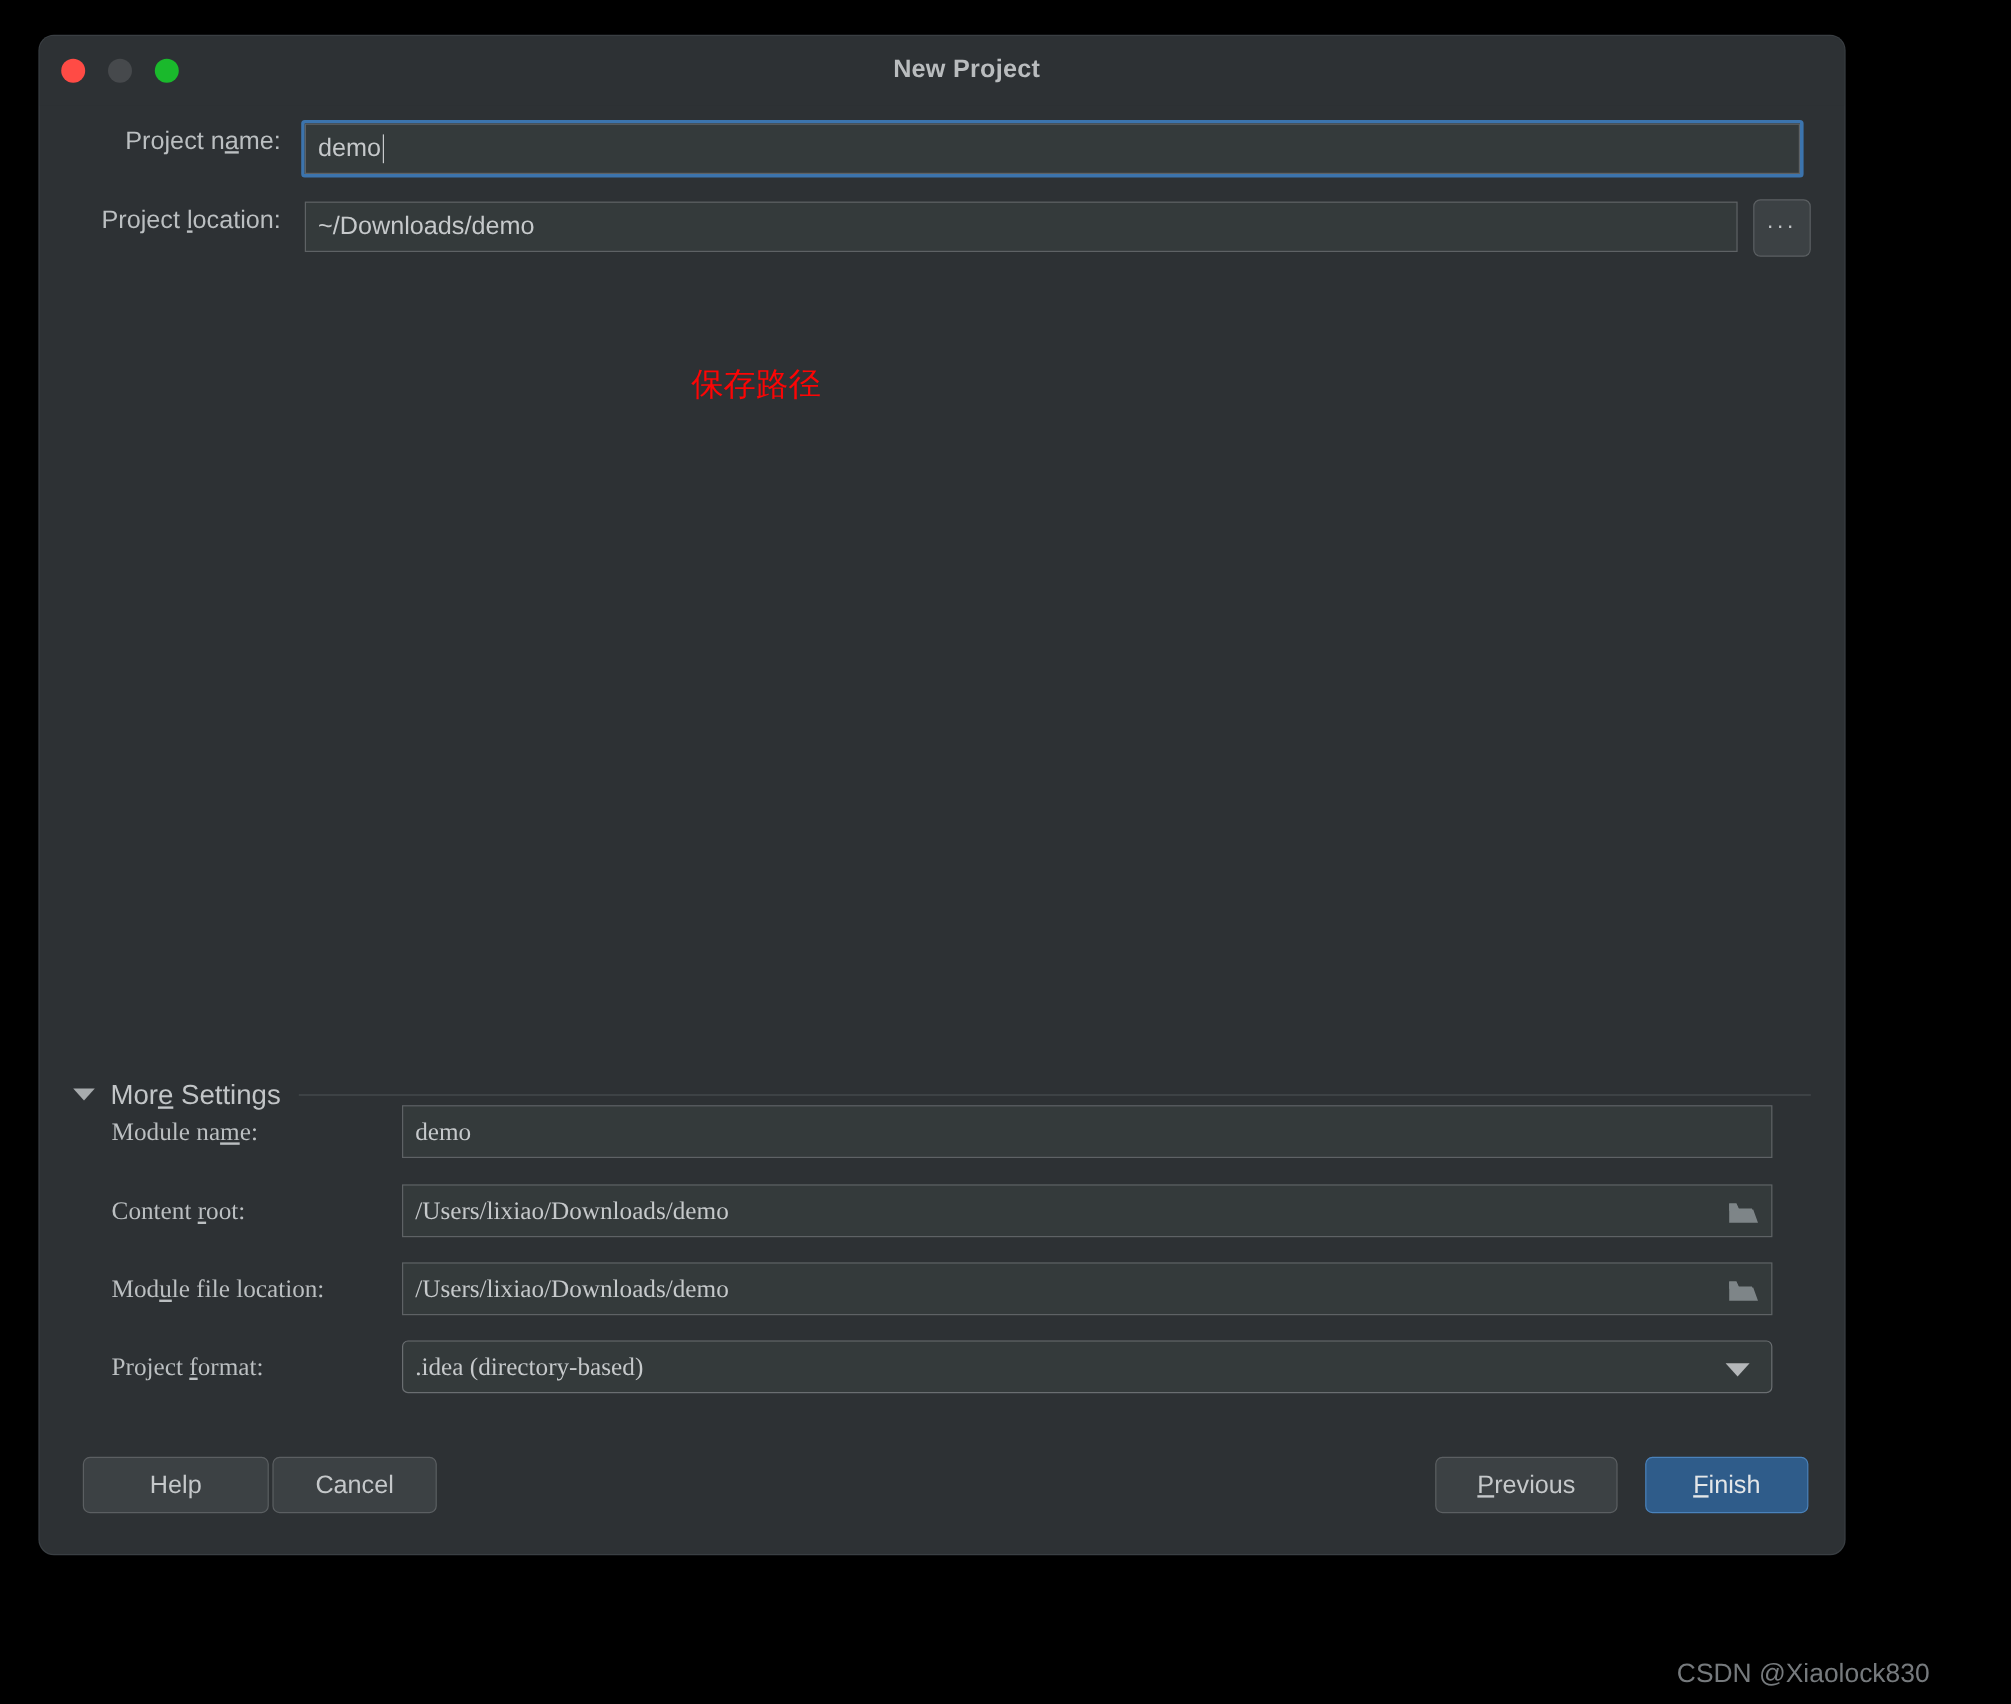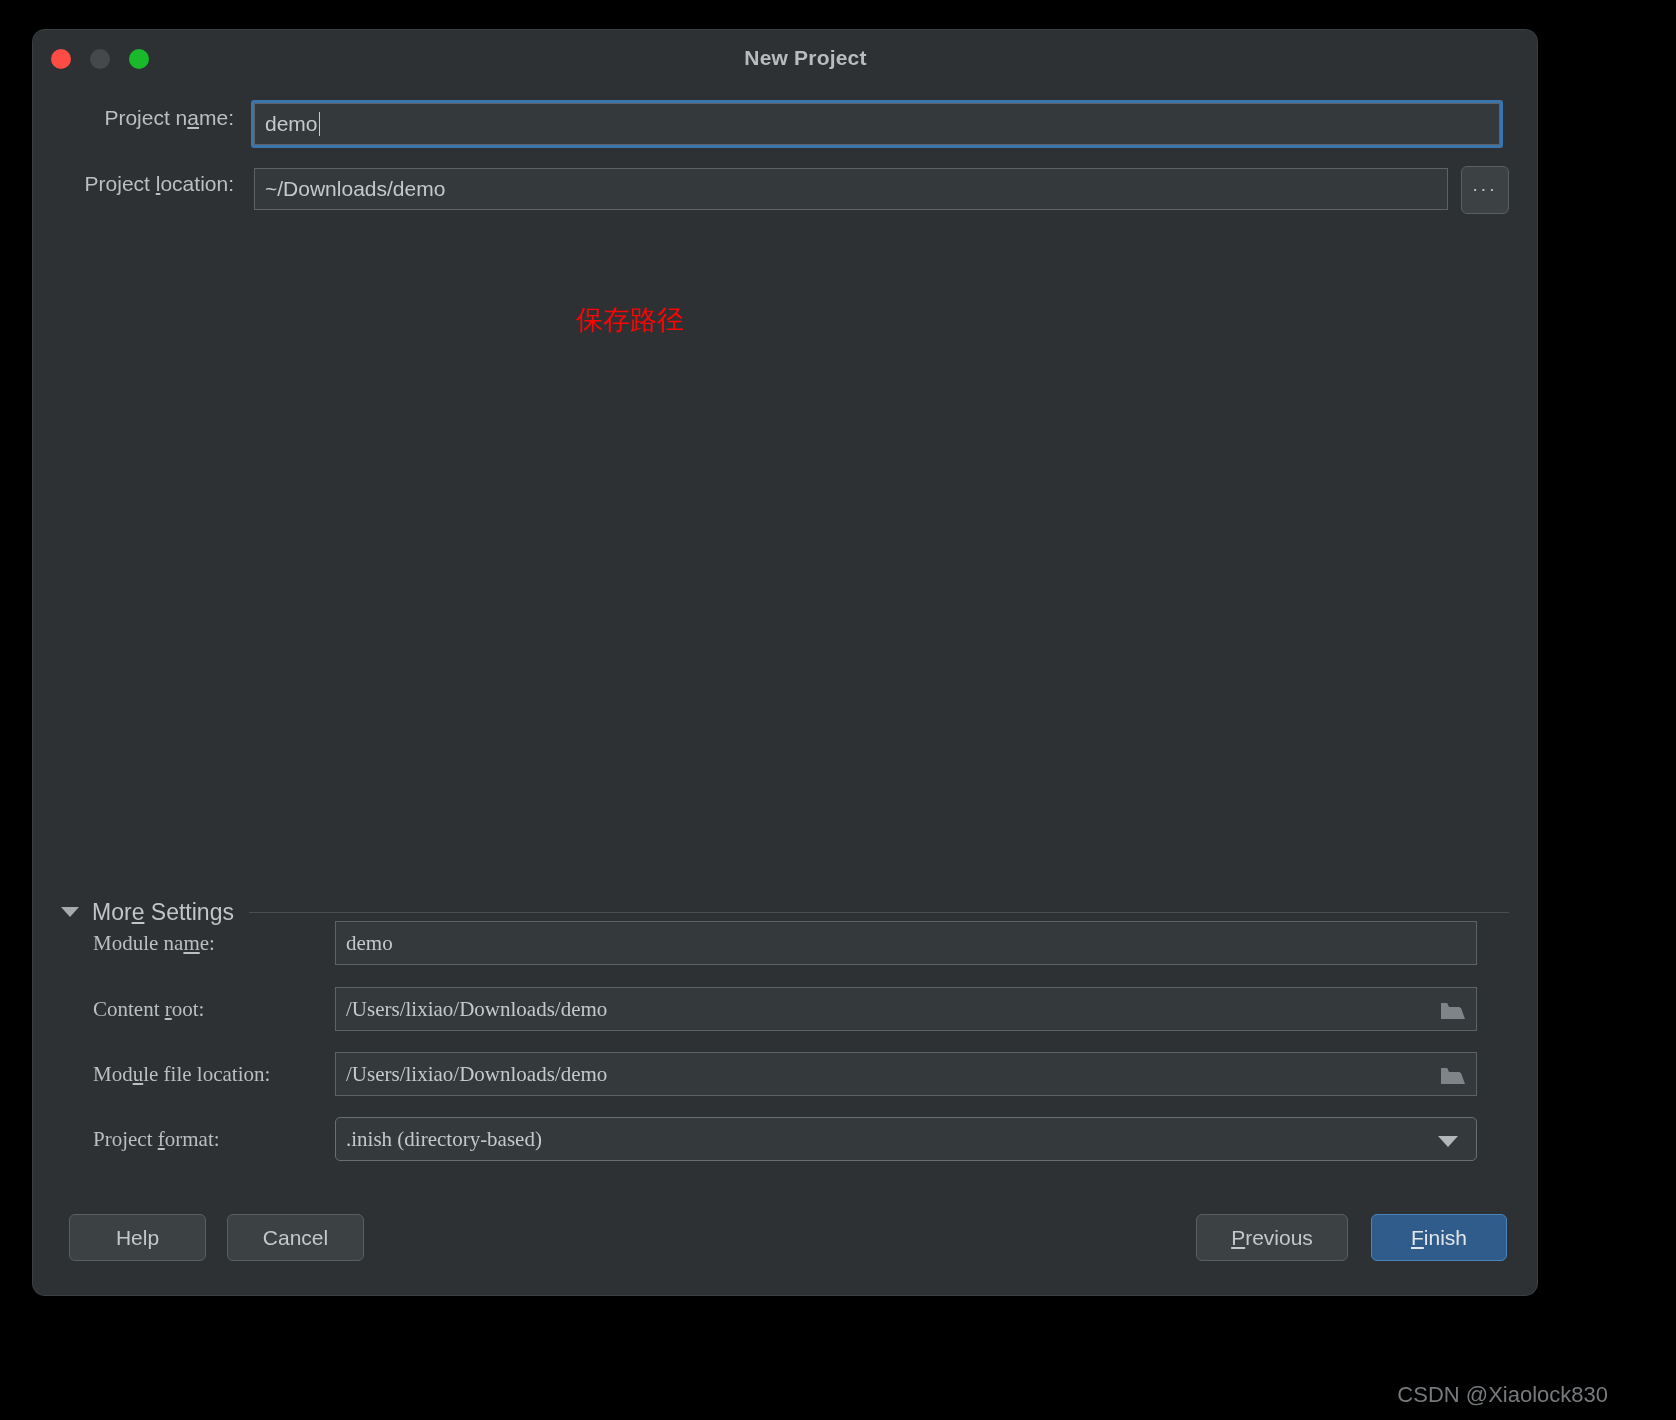--- a/index.html
+++ b/index.html
@@ -255,21 +255,21 @@
     border-radius: 6px;
     background: #3c4144;
     border: 1px solid #5b5f62;
     color: #c5c8ca;
     font-size: 21px;
     display: flex;
     align-items: center;
     justify-content: center;
     font-family: "Liberation Sans", sans-serif;
   }
-  #btn-help    { left: 36px;   top: 1184px; width: 137px; }
+  #btn-help    { left: 36px;   top: 1184px; width: 155px; }
   #btn-cancel  { left: 194px;  top: 1184px; width: 137px; }
   #btn-prev    { left: 1163px; top: 1184px; width: 152px; }
   #btn-finish  {
     left: 1338px; top: 1184px; width: 136px;
     background: #2f5c8a;
     border: 1px solid #4a82bb;
     color: #e3e6e8;
   }
 
   
@@ -347,21 +347,21 @@
       <svg class="folder-icon" viewBox="0 0 26 21">
           <path d="M1 3 L1 19 L25 19 L21 8 L9 8 L7 3 Z" fill="#7e8588"></path>
           <path d="M1 3 L7 3 L9 7 L20 7 L20 9 L1 9 Z" fill="#7e8588"></path>
         </svg>
     </div>
   </div>
 
   <div class="ms-row" id="row-format">
     <div class="ms-label" id="lbl-format"><span>Project </span><span class="u">f</span><span>ormat:</span></div>
     <div class="ms-field rounded">
-      <span>.inish (directory-based)</span>
+      <span>.idea (directory-based)</span>
       <div class="caret-down"></div>
     </div>
   </div>
 
   <div class="btn" id="btn-help">Help</div>
   <div class="btn" id="btn-cancel">Cancel</div>
   <div class="btn" id="btn-prev">
       <span></span>
       <span class="u">P</span>
       <span>revious</span>

